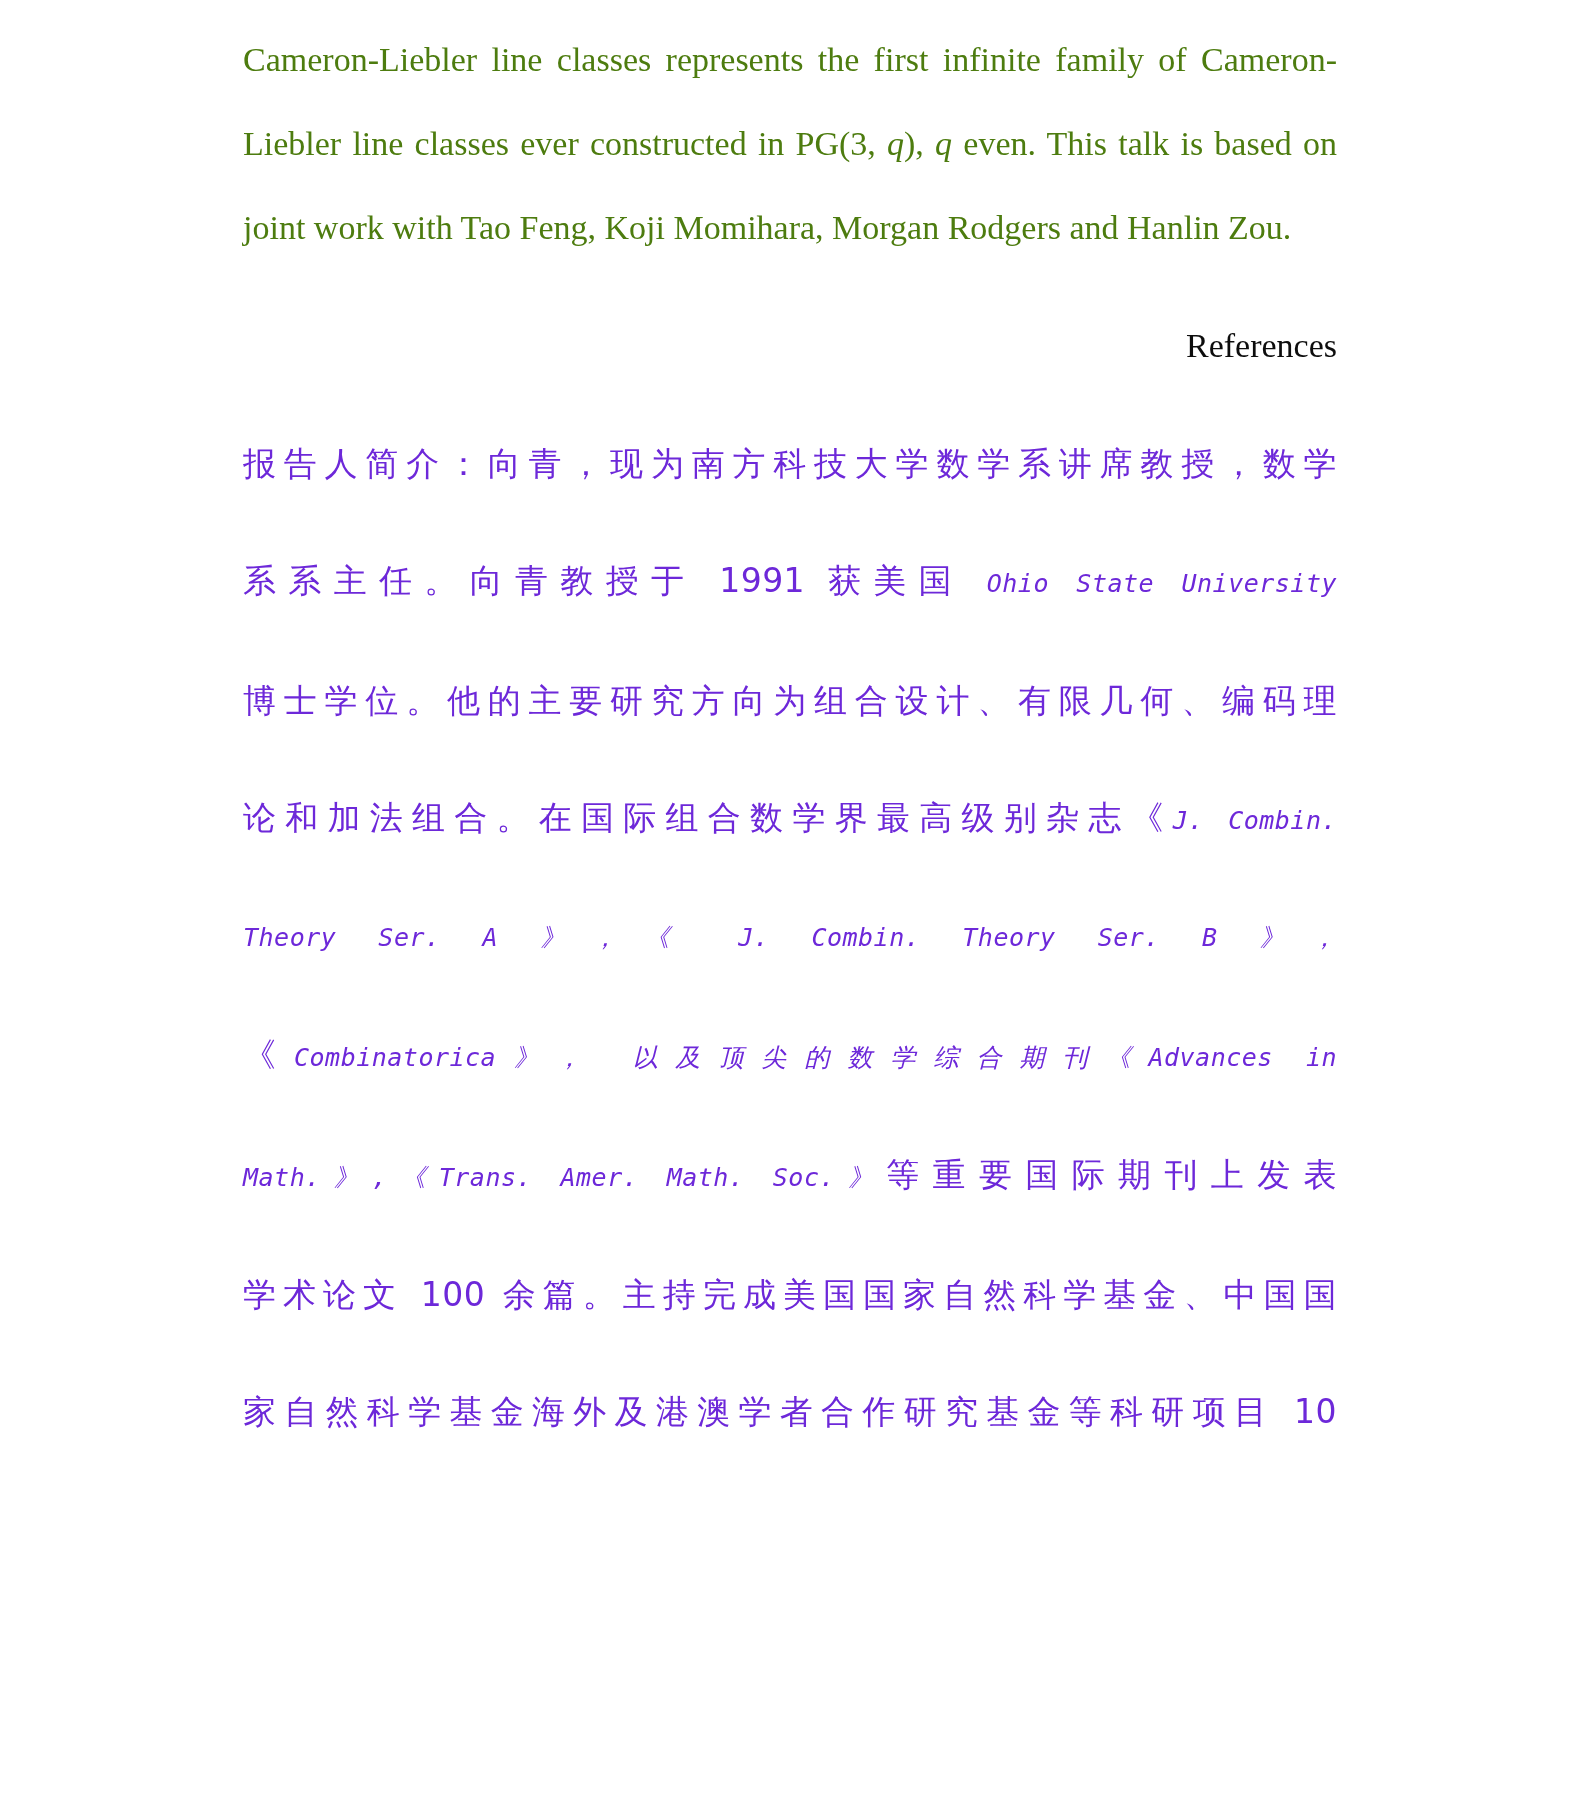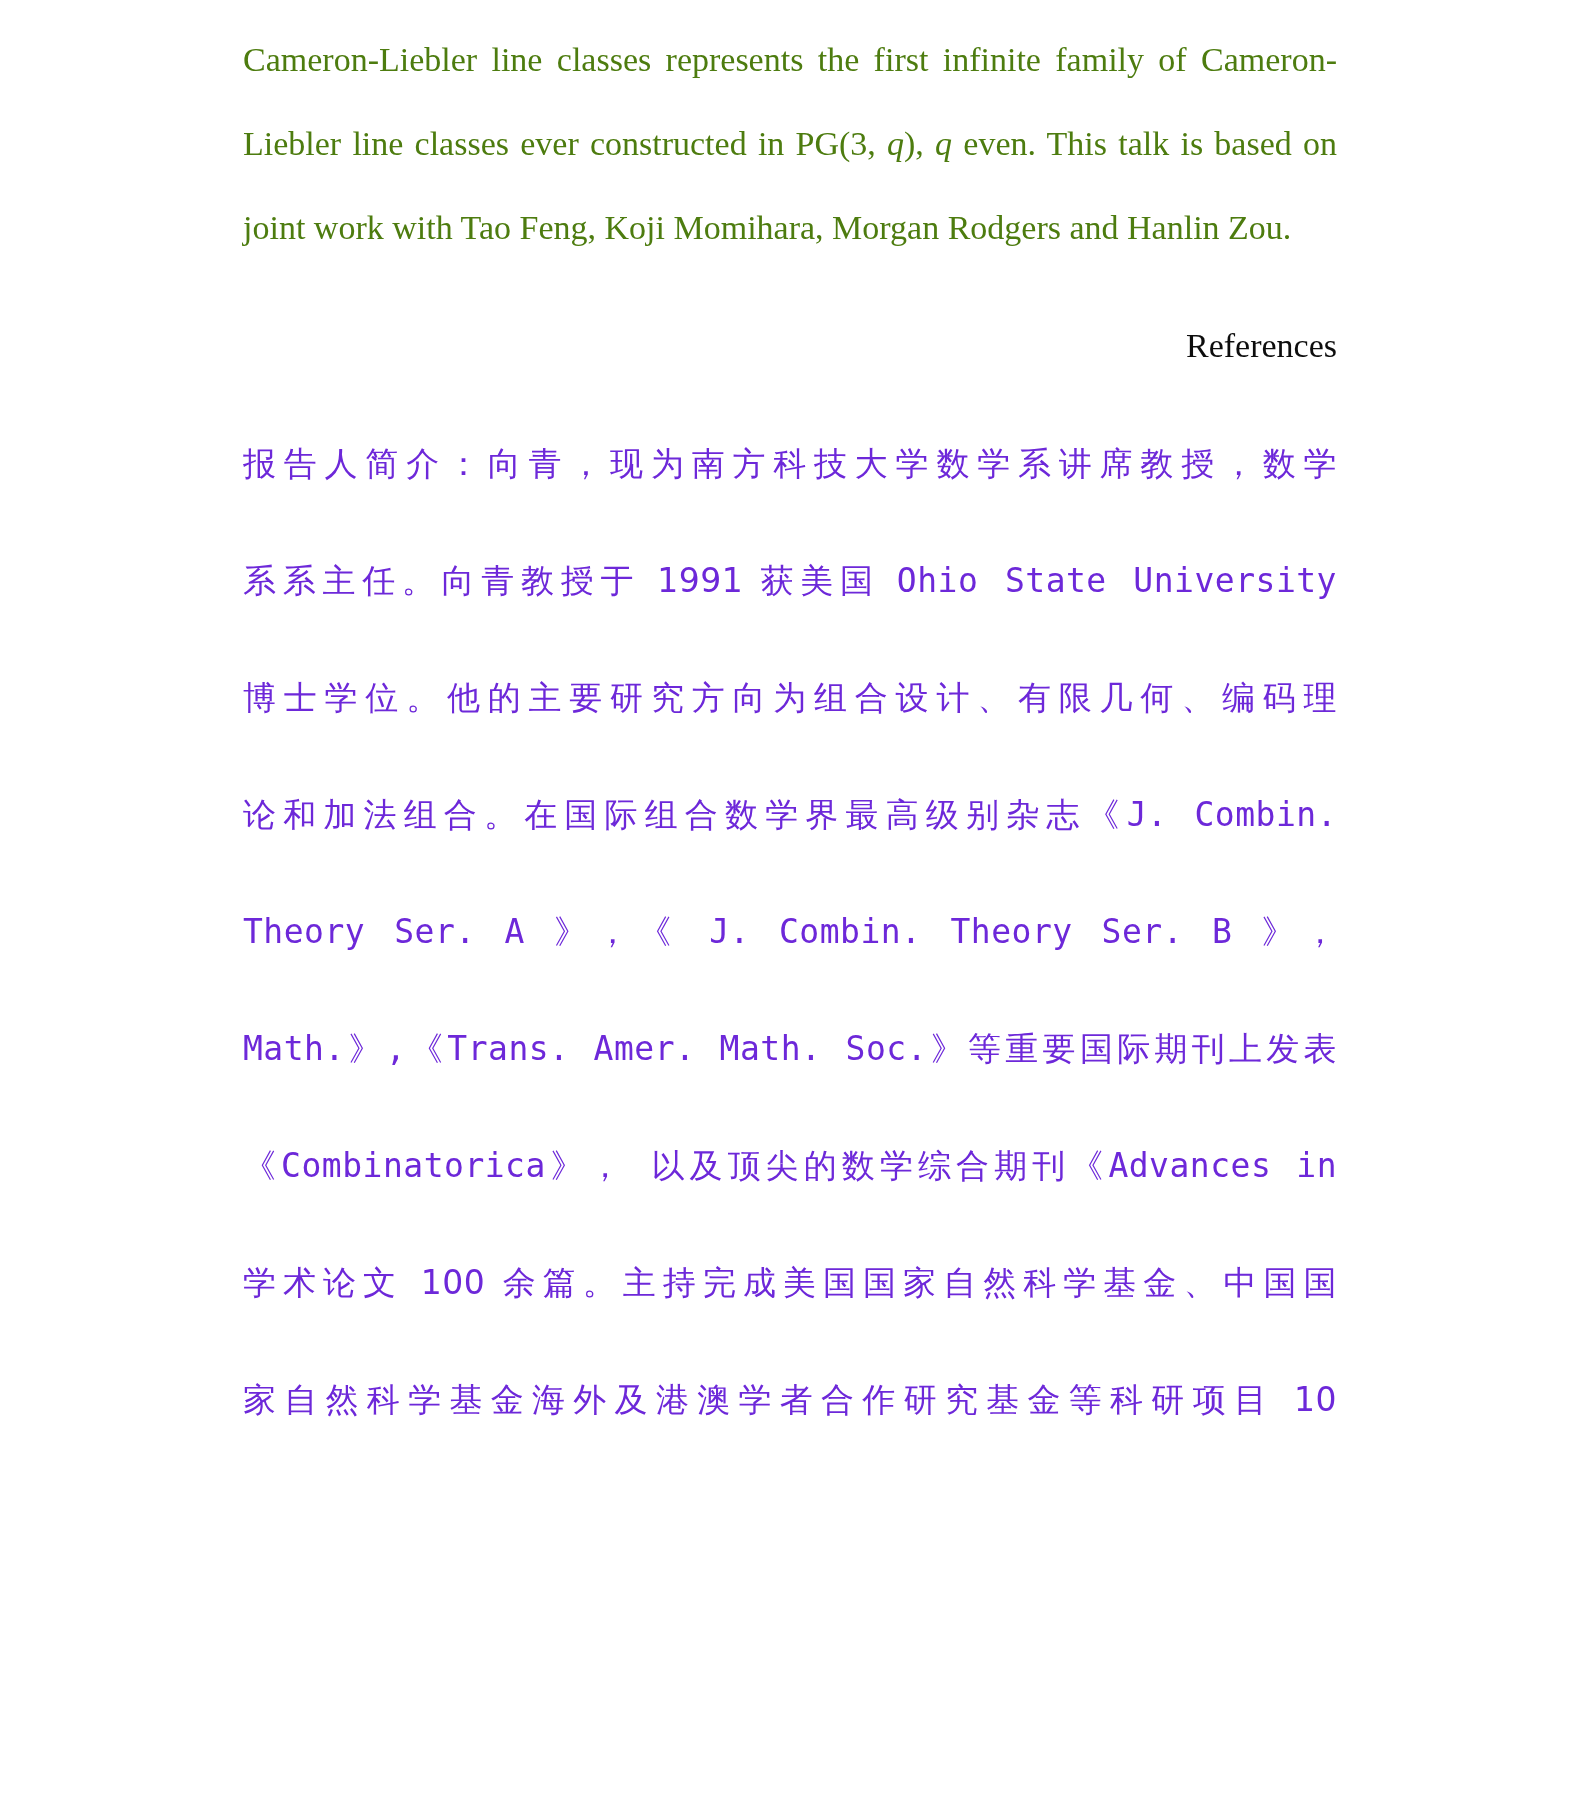--- a/index.html
+++ b/index.html
@@ -33,21 +33,22 @@
     font-family: "DejaVu Sans", sans-serif;
     font-size: 33px;
     line-height: 84px;
     text-align: justify;
     text-align-last: justify;
     color: #6d28d9;
     letter-spacing: 0.5px;
   }
   .mono {
     font-family: "DejaVu Sans Mono", monospace;
-    font-size: 33px;
+    font-size: 25px;
+    font-style: italic;
   }
   .it {
     font-style: italic;
   }
   .refhead {
     font-family: "Liberation Serif", serif;
     font-size: 34px;
     line-height: 84px;
     text-align: right;
     color: #0d0d0d;
@@ -80,25 +81,25 @@
       <span>博士学位。他的主要研究方向为组合设计、有限几何、编码理</span>
     </p>
 
     <p class="cjk">
       <span>论和加法组合。在国际组合数学界最高级别杂志《</span><span class="mono">J. Combin.</span>
     </p>
 
     <p class="cjk mono">Theory Ser. A 》，《 J. Combin. Theory Ser. B 》，</p>
 
     <p class="cjk">
-      <span class="mono">Math.》,《Trans. Amer. Math. Soc.》</span><span>等重要国际期刊上发表</span>
+      <span>《</span><span class="mono">Combinatorica》， 以及顶尖的数学综合期刊《Advances in</span>
     </p>
 
     <p class="cjk">
-      <span>《</span><span class="mono">Combinatorica》， 以及顶尖的数学综合期刊《Advances in</span>
+      <span class="mono">Math.》,《Trans. Amer. Math. Soc.》</span><span>等重要国际期刊上发表</span>
     </p>
 
     <p class="cjk">学术论文 100 余篇。主持完成美国国家自然科学基金、中国国</p>
 
     <p class="cjk">家自然科学基金海外及港澳学者合作研究基金等科研项目 10</p>
 
   </div>
 
 </div>
 

